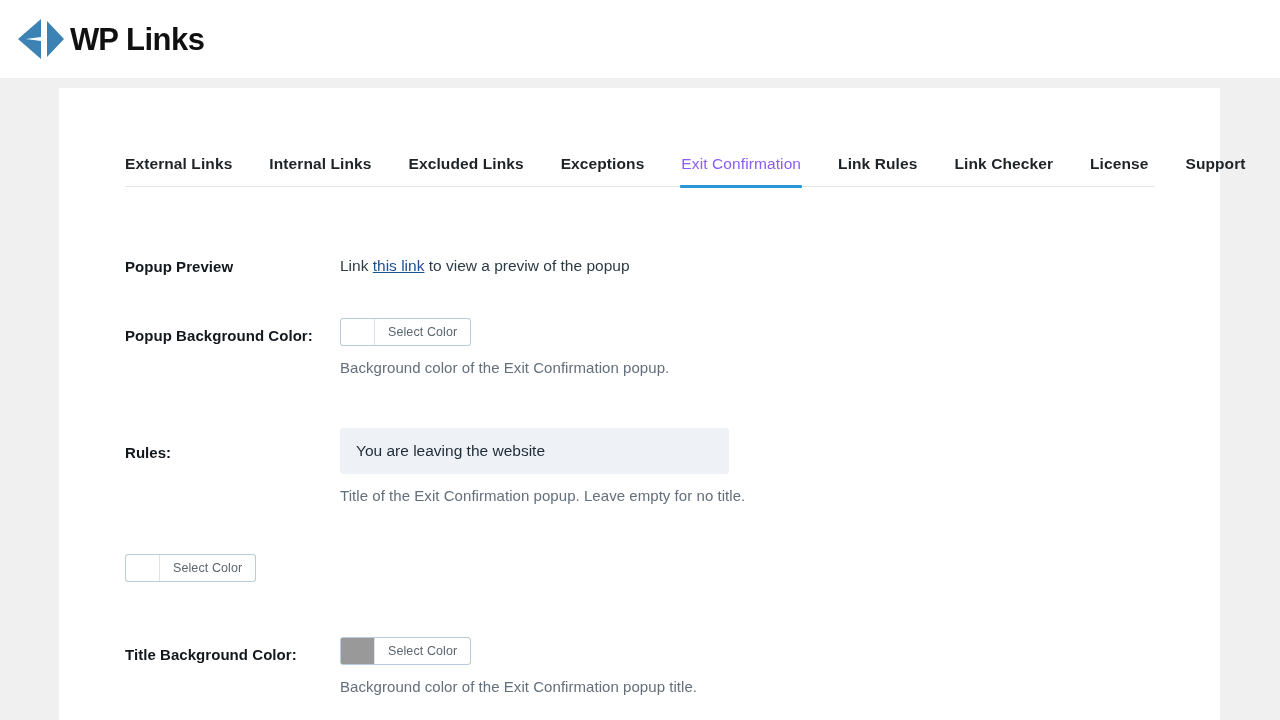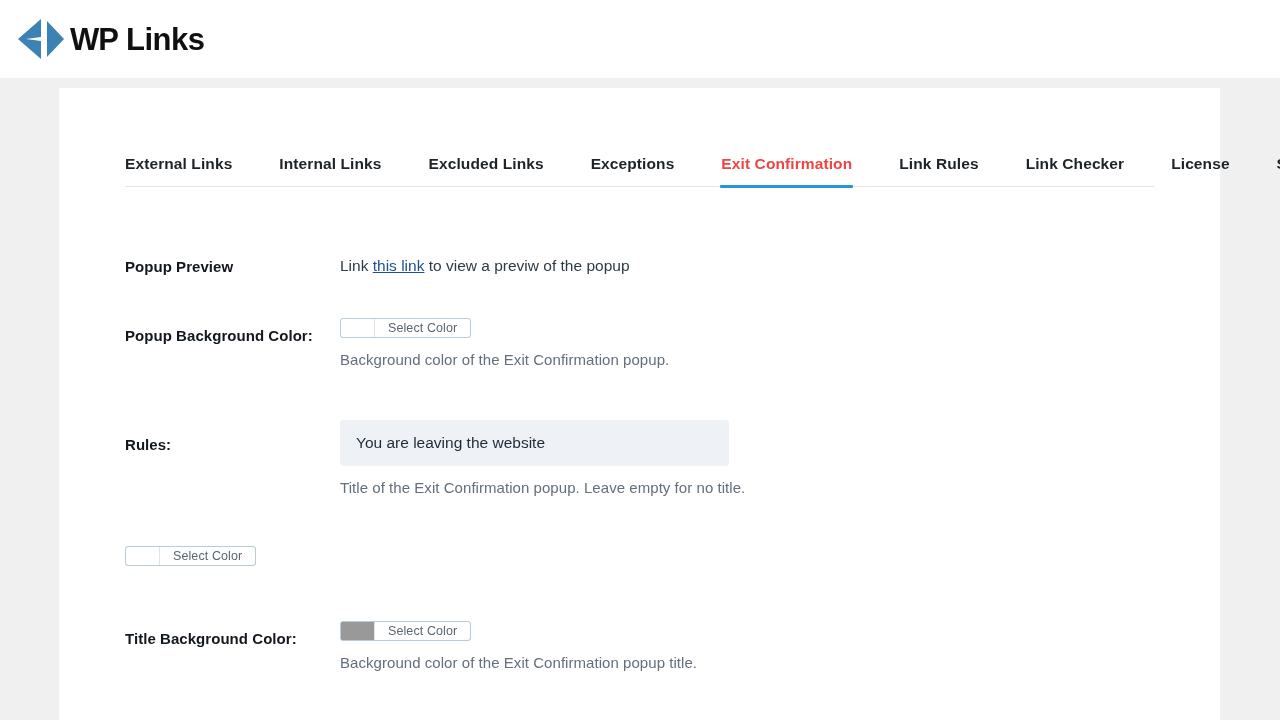--- a/index.html
+++ b/index.html
@@ -56,38 +56,38 @@
   }
 
   
   .tab-bar {
     position: relative;
     margin: 0 66px 0 66px;
     padding-top: 67px;
     border-bottom: 1px solid #e2e4e7;
     display: flex;
     align-items: flex-end;
-    gap: 16px;
+    gap: 6px;
   }
   .tab {
     position: relative;
     padding: 0 0 13px 0;
     margin-right: 31px;
     font-size: 15.5px;
     font-weight: 600;
     color: #1d2327;
     background: none;
     border: none;
     cursor: pointer;
     white-space: nowrap;
     font-family: "Liberation Sans", sans-serif;
     letter-spacing: 0.1px;
   }
   .tab:last-child { margin-right: 0; }
-  .tab.active { color: #ef4444; font-weight: 700; }
+  .tab.active { color: #8b5cf6; font-weight: 400; }
   .tab.active::after {
     content: "";
     position: absolute;
     left: -1px; right: -1px; bottom: -2px;
     height: 3px;
     background: #2a96d6;
     border-radius: 1px;
   }
 
   
@@ -134,21 +134,21 @@
   .row-title-text-color { margin-top: 47px; }
   .row-title-text-color .row-label { padding-top: 9px; }
 
   .row-title-bg-color { margin-top: 55px; }
   .row-title-bg-color .row-label { padding-top: 9px; }
 
   
   .color-picker {
     display: inline-flex;
     align-items: stretch;
-    height: 20px;
+    height: 28px;
     border: 1px solid #b9cbe0;
     border-radius: 3px;
     background: #84cc16;
     overflow: hidden;
     cursor: pointer;
     vertical-align: middle;
   }
   .color-picker .swatch {
     width: 34px;
     background: #ffffff;

